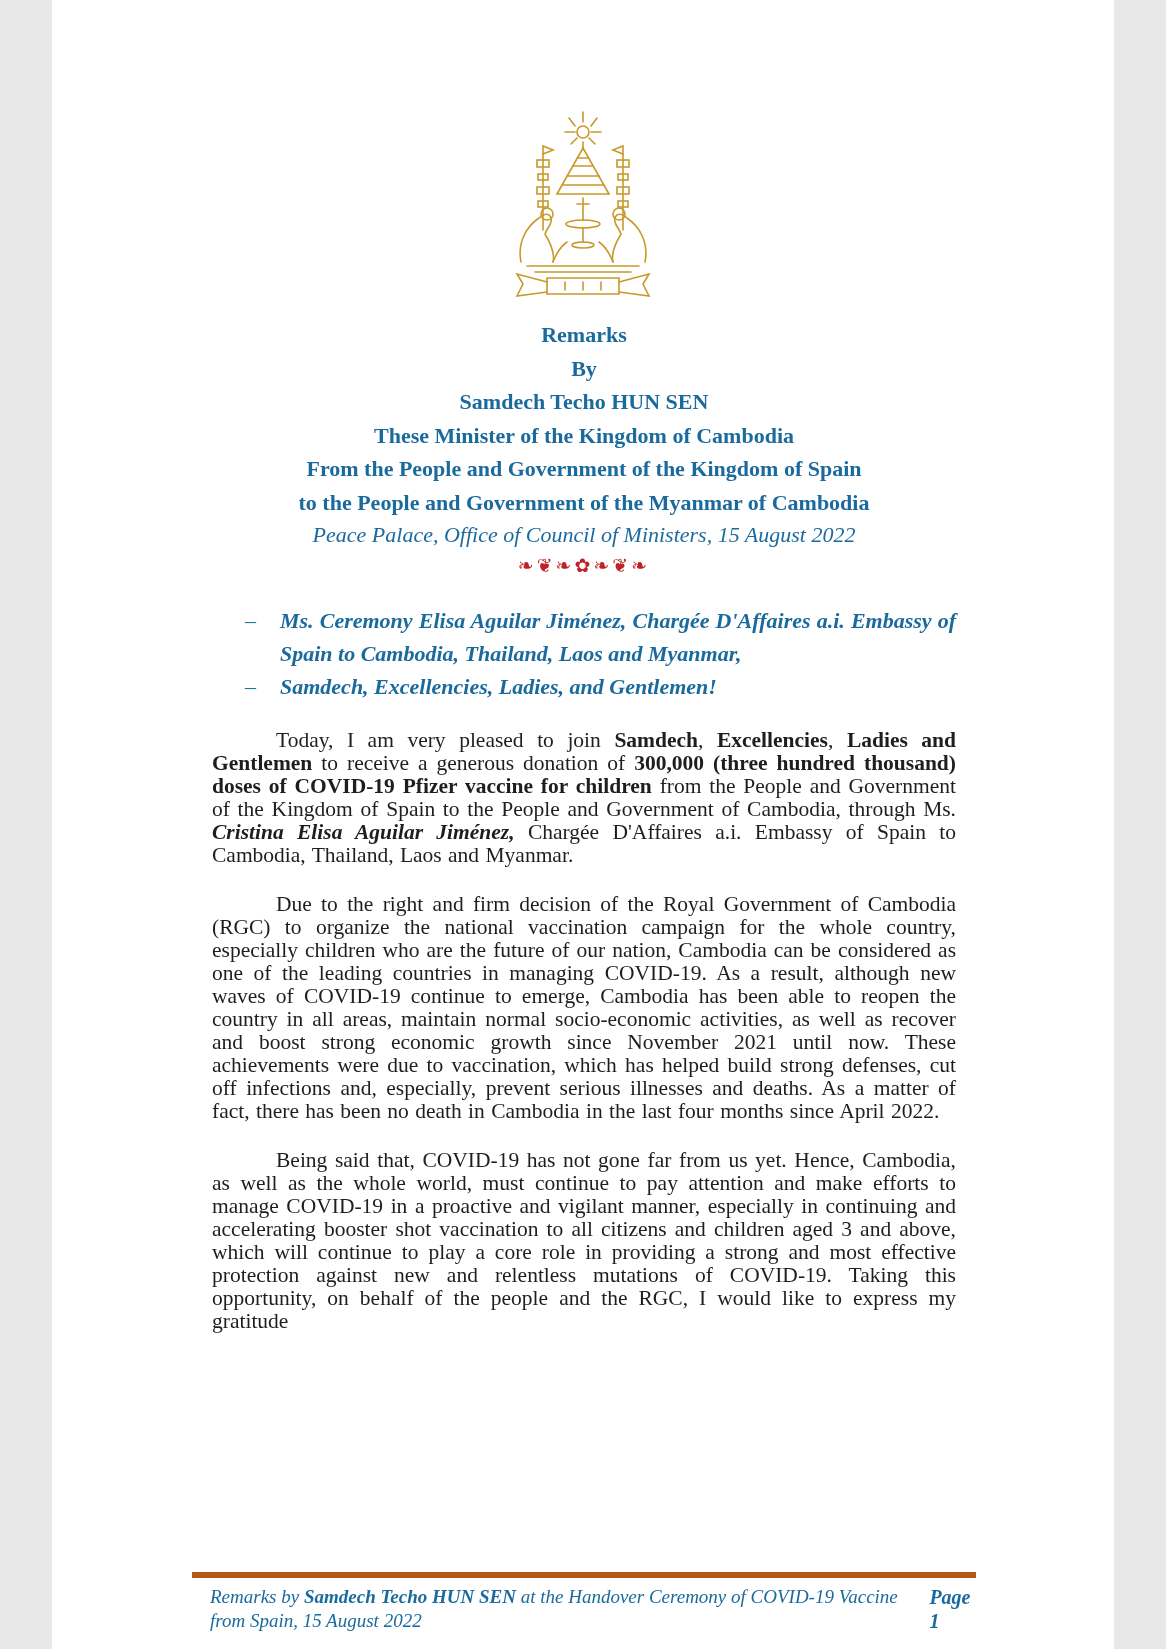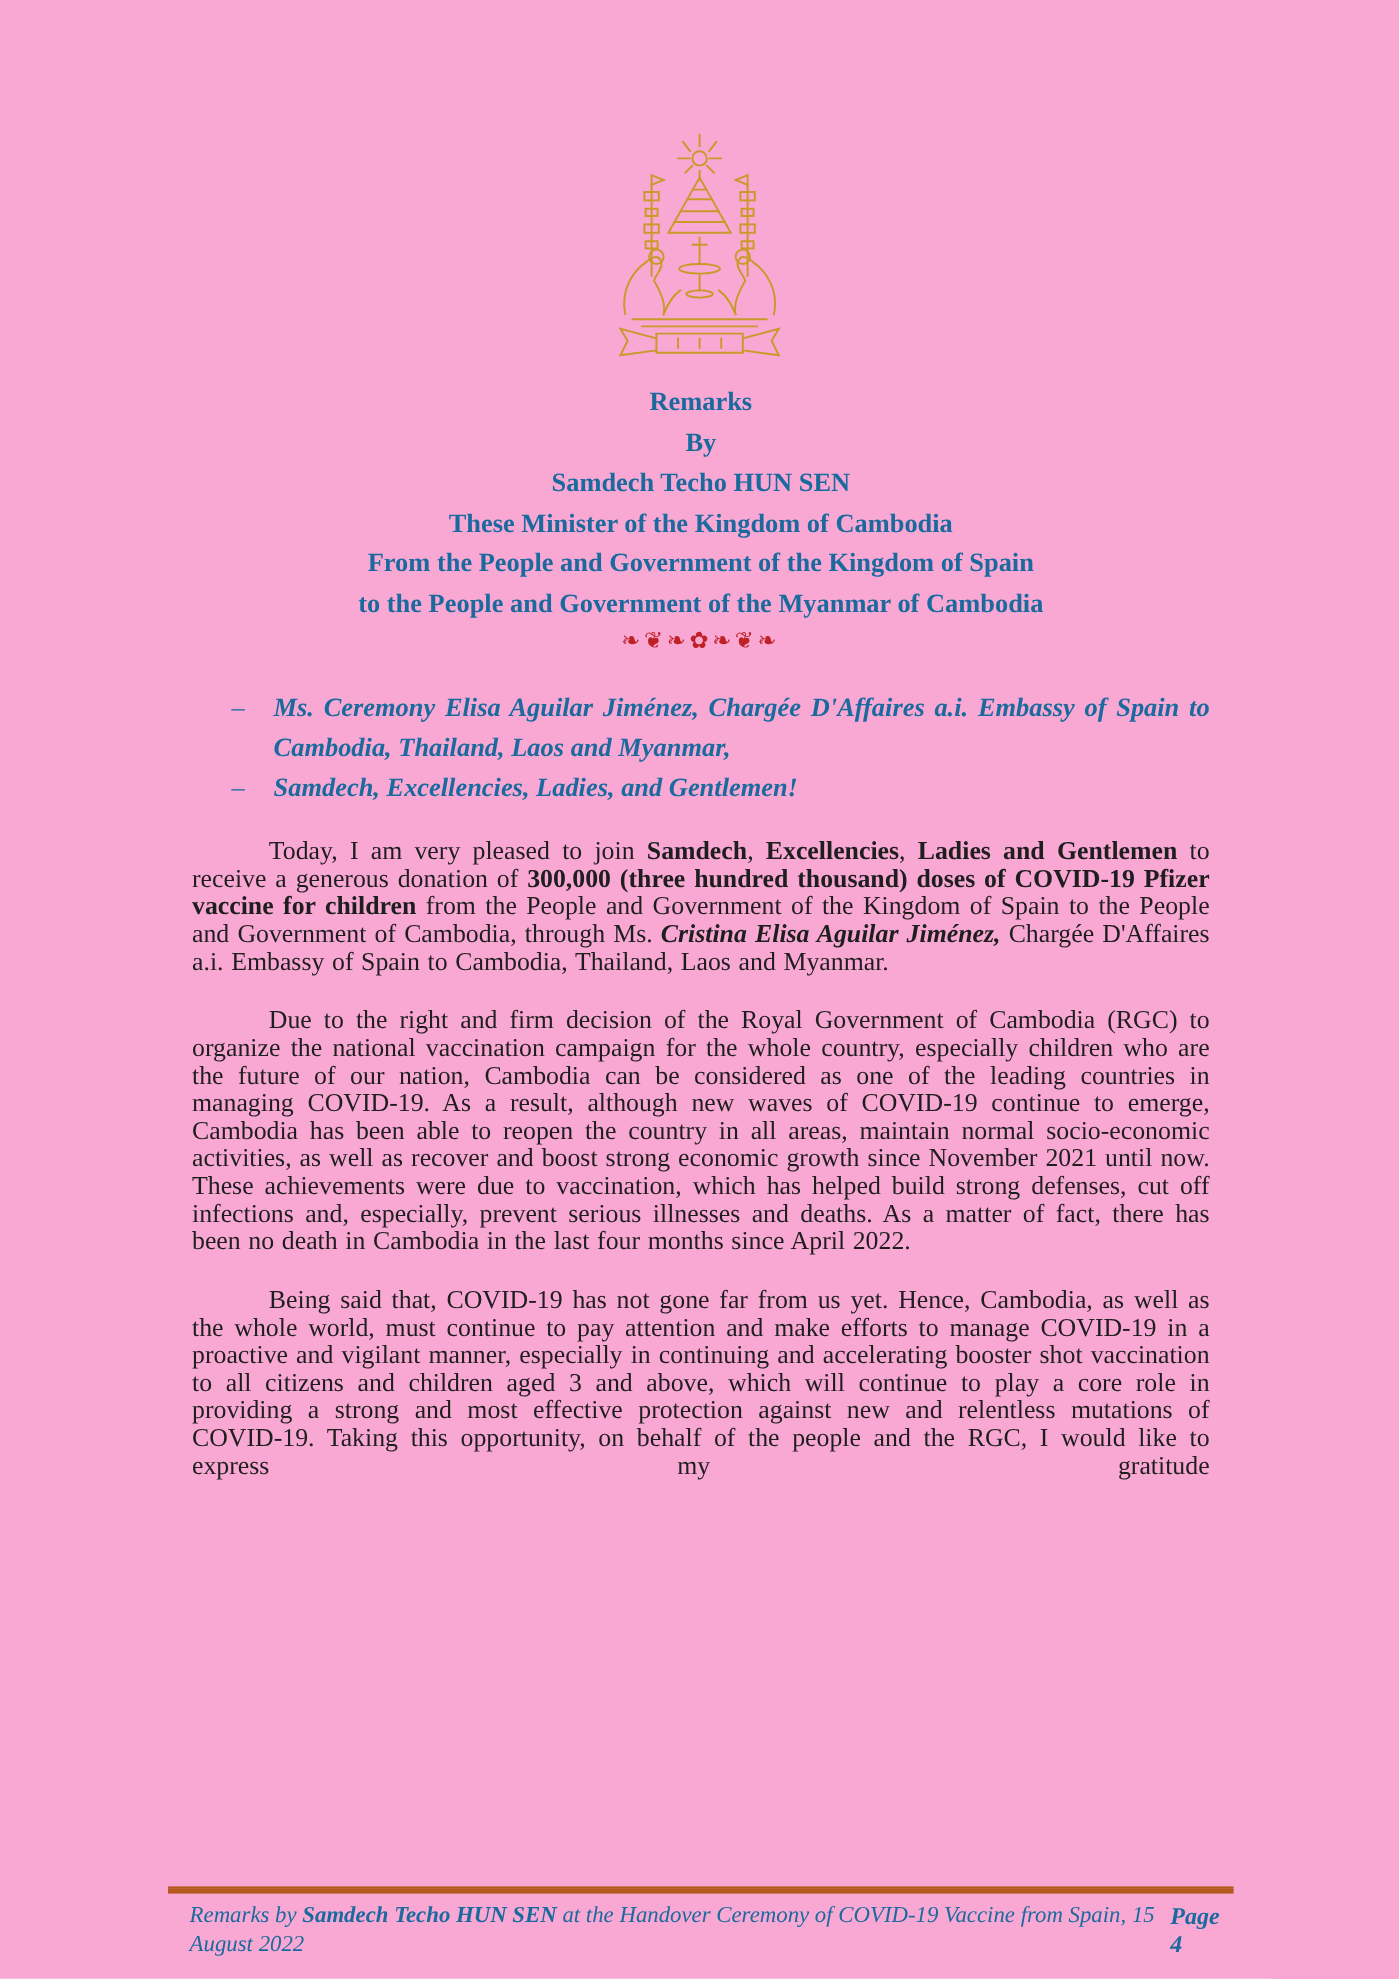--- a/index.html
+++ b/index.html
@@ -6,24 +6,24 @@
     --blue:#1a6a9e;
     --red:#bf2126;
     --gold:#c9992a;
     --rule:#b3591b;
     --ink:#1e1e1e;
   }
   *{margin:0;padding:0;box-sizing:border-box;}
   html,body{background:#e8e8e8;}
   .page{
     position:relative;
-    width:1166px;
+    width:1062px;
     height:1649px;
     margin:0 auto;
-    background:#f9a8d4;
+    background:#ffffff;
     overflow:hidden;
     font-family:"Liberation Serif","DejaVu Serif",serif;
     color:var(--ink);
   }
   .content{
     padding:0 158px 0 160px;
   }
   
   .emblem-wrap{
     padding-top:102px;
@@ -193,20 +193,21 @@
 
   <div class="content">
 
     <div class="title-block">
       <div class="title-line">Remarks</div>
       <div class="title-line">By</div>
       <div class="title-line">Samdech Techo HUN SEN</div>
       <div class="title-line">These Minister of the Kingdom of Cambodia</div>
       <div class="title-line">From the People and Government of the Kingdom of Spain</div>
       <div class="title-line">to the People and Government of the Myanmar of Cambodia</div>
+      <div class="venue-line">Peace Palace, Office of Council of Ministers, 15 August 2022</div>
       <div class="ornament">❧❦❧✿❧❦❧</div>
     </div>
 
     <div class="salutations">
       <div class="salutation">
         <span class="marker">–</span>
         <span class="sal-text"><span>Ms. Ceremony Elisa Aguilar Jiménez, Chargée D'Affaires a.i. Embassy of Spain to Cambodia, Thailand, Laos and Myanmar,</span></span>
       </div>
       <div class="salutation">
         <span class="marker">–</span>
@@ -217,17 +218,17 @@
     <div class="paragraph"><span>Today, I am very pleased to join </span><span class="b">Samdech</span><span>, </span><span class="b">Excellencies</span><span>, </span><span class="b">Ladies and Gentlemen</span><span> to receive a generous donation of </span><span class="b">300,000 (three hundred thousand) doses of COVID-19 Pfizer vaccine for children</span><span> from the People and Government of the Kingdom of Spain to the People and Government of Cambodia, through Ms. </span><span class="b i">Cristina Elisa Aguilar Jiménez,</span><span> Chargée D'Affaires a.i. Embassy of Spain to Cambodia, Thailand, Laos and Myanmar.</span></div>
     <div class="paragraph"><span>Due to the right and firm decision of the Royal Government of Cambodia (RGC) to organize the national vaccination campaign for the whole country, especially children who are the future of our nation, Cambodia can be considered as one of the leading countries in managing COVID-19. As a result, although new waves of COVID-19 continue to emerge, Cambodia has been able to reopen the country in all areas, maintain normal socio-economic activities, as well as recover and boost strong economic growth since November 2021 until now. These achievements were due to vaccination, which has helped build strong defenses, cut off infections and, especially, prevent serious illnesses and deaths. As a matter of fact, there has been no death in Cambodia in the last four months since April 2022.</span></div>
     <div class="paragraph fill-last"><span>Being said that, COVID-19 has not gone far from us yet. Hence, Cambodia, as well as the whole world, must continue to pay attention and make efforts to manage COVID-19 in a proactive and vigilant manner, especially in continuing and accelerating booster shot vaccination to all citizens and children aged 3 and above, which will continue to play a core role in providing a strong and most effective protection against new and relentless mutations of COVID-19. Taking this opportunity, on behalf of the people and the RGC, I would like to express my gratitude</span></div>
 
   </div>
 
   <div class="footer">
     <div class="footer-rule"></div>
     <div class="footer-row">
       <span class="footer-text"><span>Remarks by </span><span class="b">Samdech Techo HUN SEN</span><span> at the Handover Ceremony of COVID-19 Vaccine from Spain, 15 August 2022</span></span>
-      <span class="page-label">Page 4</span>
+      <span class="page-label">Page 1</span>
     </div>
   </div>
 
 </div>
 
 </body></html>

